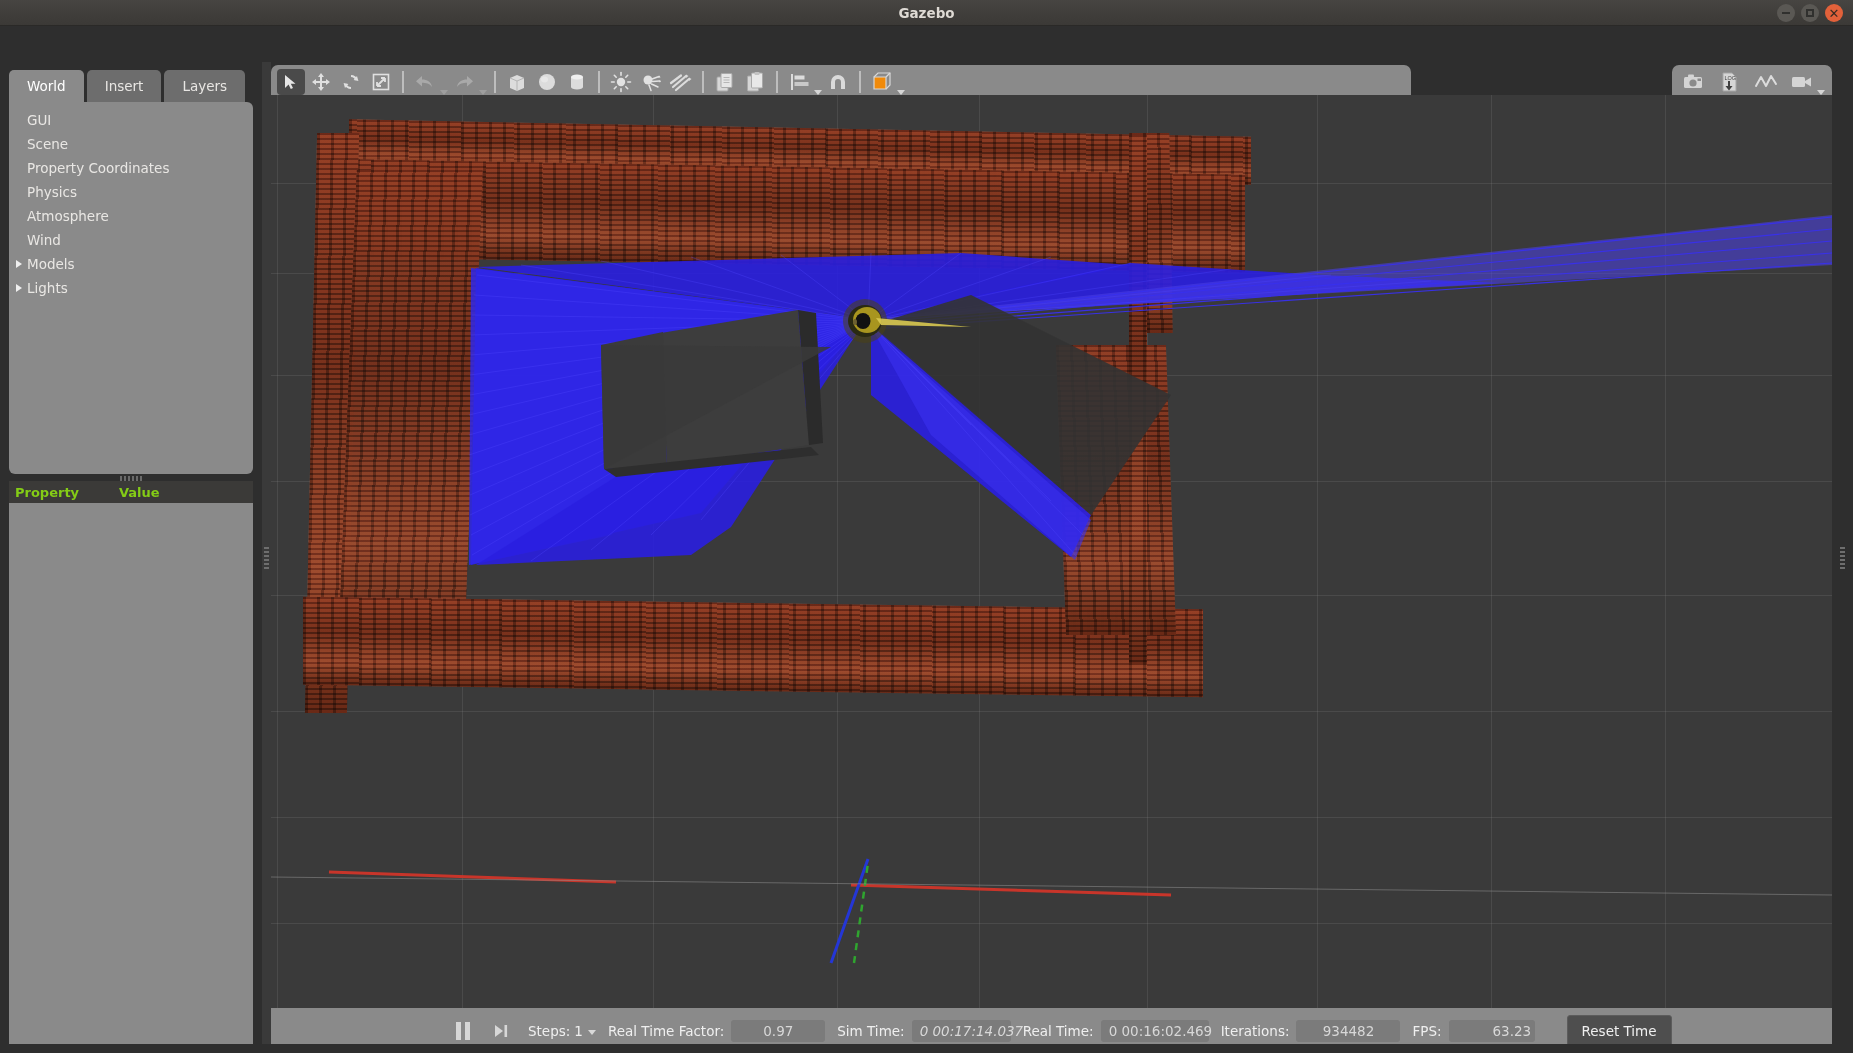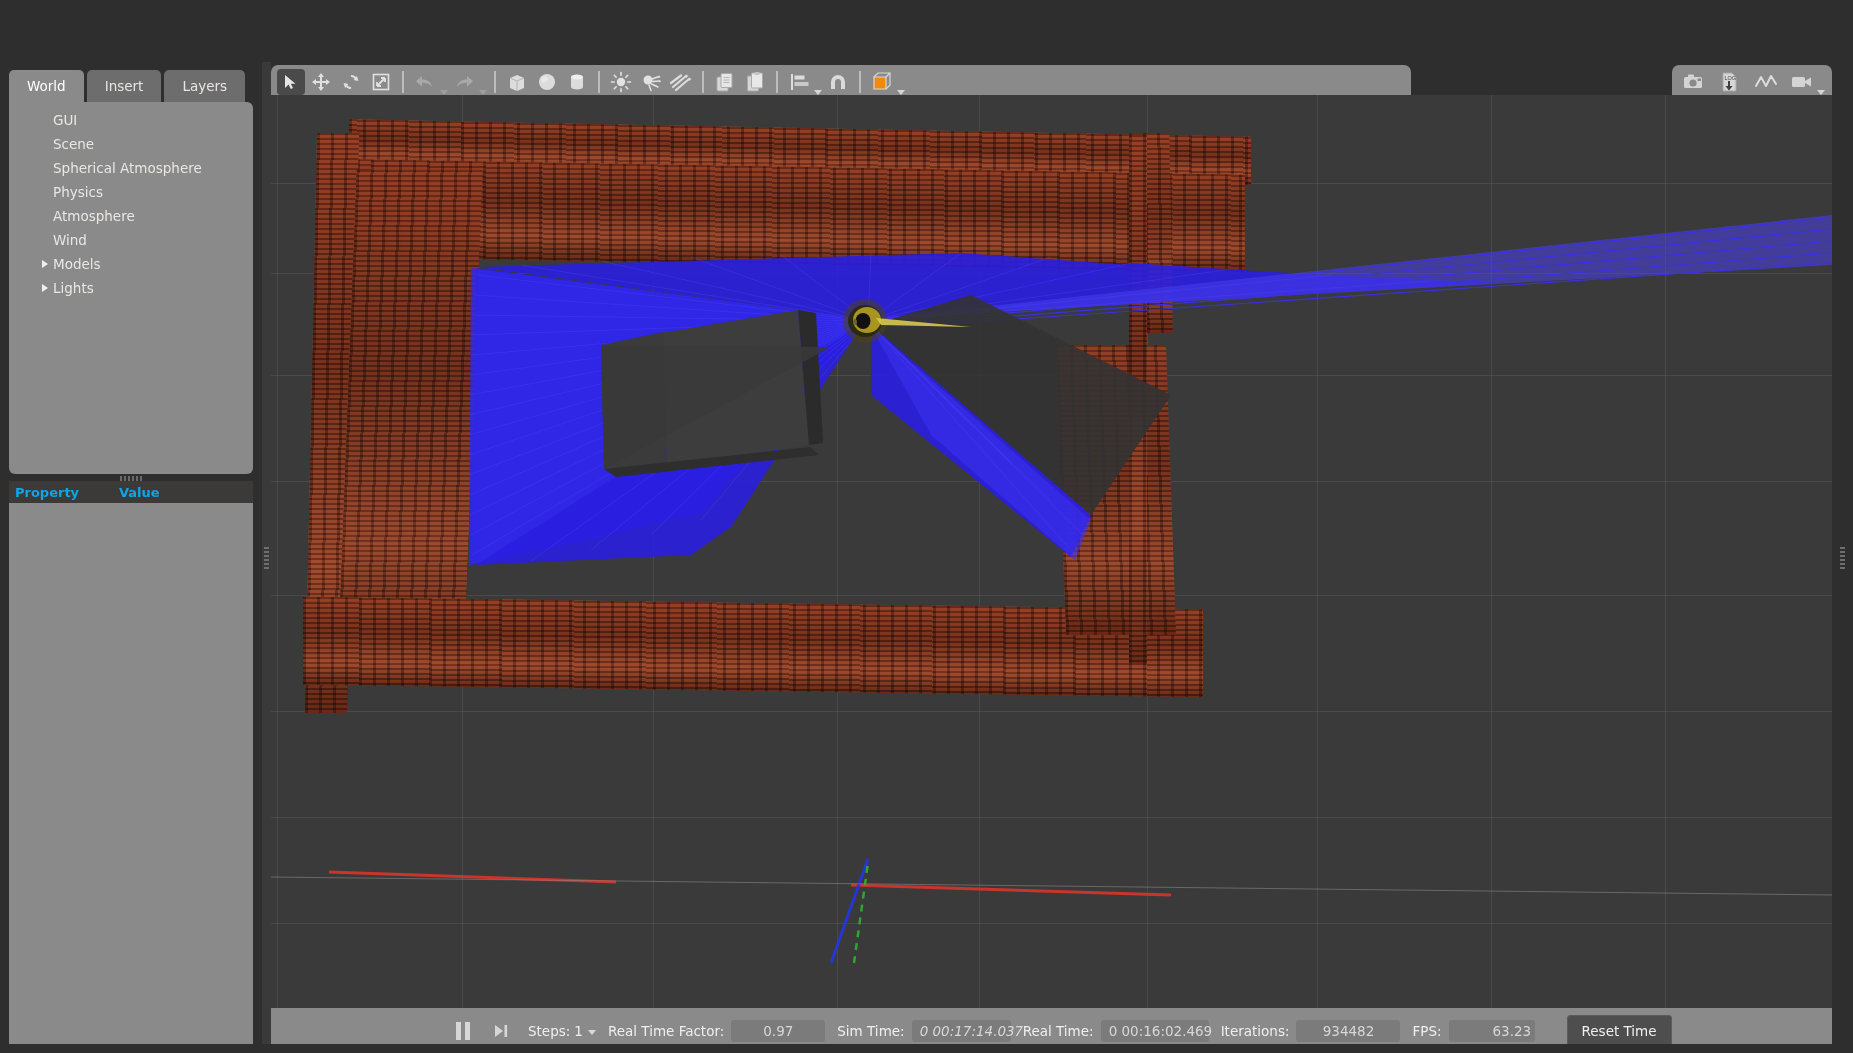--- a/index.html
+++ b/index.html
@@ -57,21 +57,21 @@
     margin-right: 3px; cursor: default;
   }
   .tab.active { background: #8a8a8a; color: #ffffff; }
   .tree-panel {
     position: absolute; left: 9px; top: 40px; width: 244px; height: 372px;
     background: #8a8a8a; border-radius: 0 6px 6px 6px;
     padding-top: 6px; overflow: hidden;
   }
   .tree-row {
     height: 24px; display: flex; align-items: center;
-    padding-left: 28px; font-size: 13.5px; color: #e9e7e4; cursor: default;
+    padding-left: 2px; font-size: 13.5px; color: #e9e7e4; cursor: default;
   }
   .tw {
     width: 16px; min-width: 16px; display: flex; align-items: center;
     justify-content: center;
   }
   .tw.has::before {
     content: ""; width: 0; height: 0;
     border-left: 6px solid #efefef;
     border-top: 4.5px solid transparent; border-bottom: 4.5px solid transparent;
   }
@@ -82,21 +82,21 @@
   .grip-h {
     display: flex; gap: 2px;
   }
   .grip-h i { width: 2px; height: 5px; background: #6a6a6a; display: block; }
 
   .propheader {
     position: absolute; left: 9px; top: 419px; width: 244px; height: 22px;
     background: #3b3a38; display: flex; align-items: center;
   }
   .propheader .col {
-    font-size: 13px; font-weight: bold; color: #0ea5e9;
+    font-size: 13px; font-weight: bold; color: #84cc16;
   }
   .propheader .col.c1 { padding-left: 6px; width: 110px; }
   .propheader .col.c2 { }
   .propbody {
     position: absolute; left: 9px; top: 441px; width: 244px; height: 603px;
     background: #8a8a8a;
   }
 
   
   .vsplit {
@@ -202,41 +202,55 @@
   .bottom-strip {
     position: absolute; left: 0; top: 1044px; width: 1853px; height: 9px;
     background: #2e2e2e;
   }
 </style>
 </head>
 <body>
 
 <div id="app">
 
+  <div class="titlebar">
+    <div class="titlebar-title">Gazebo</div>
+    <div class="wctrls">
+      <div class="wbtn">
+          <span class="dash"></span>
+        </div>
+      <div class="wbtn">
+          <span class="sq"></span>
+        </div>
+      <div class="wbtn close">
+          <span class="x">✕</span>
+        </div>
+    </div>
+  </div>
 
 
   <div class="leftpanel">
     <div class="tabs">
       <div class="tab active">World</div>
       <div class="tab">Insert</div>
       <div class="tab">Layers</div>
     </div>
 
     <div class="tree-panel">
       <div class="tree-row">
         <span class="tw"></span>
         <span>GUI</span>
       </div>
       <div class="tree-row">
         <span class="tw"></span>
         <span>Scene</span>
       </div>
       <div class="tree-row">
         <span class="tw"></span>
-        <span>Spherical Atmosphere</span>
+        <span>Property Coordinates</span>
       </div>
       <div class="tree-row">
         <span class="tw"></span>
         <span>Physics</span>
       </div>
       <div class="tree-row">
         <span class="tw"></span>
         <span>Atmosphere</span>
       </div>
       <div class="tree-row">

